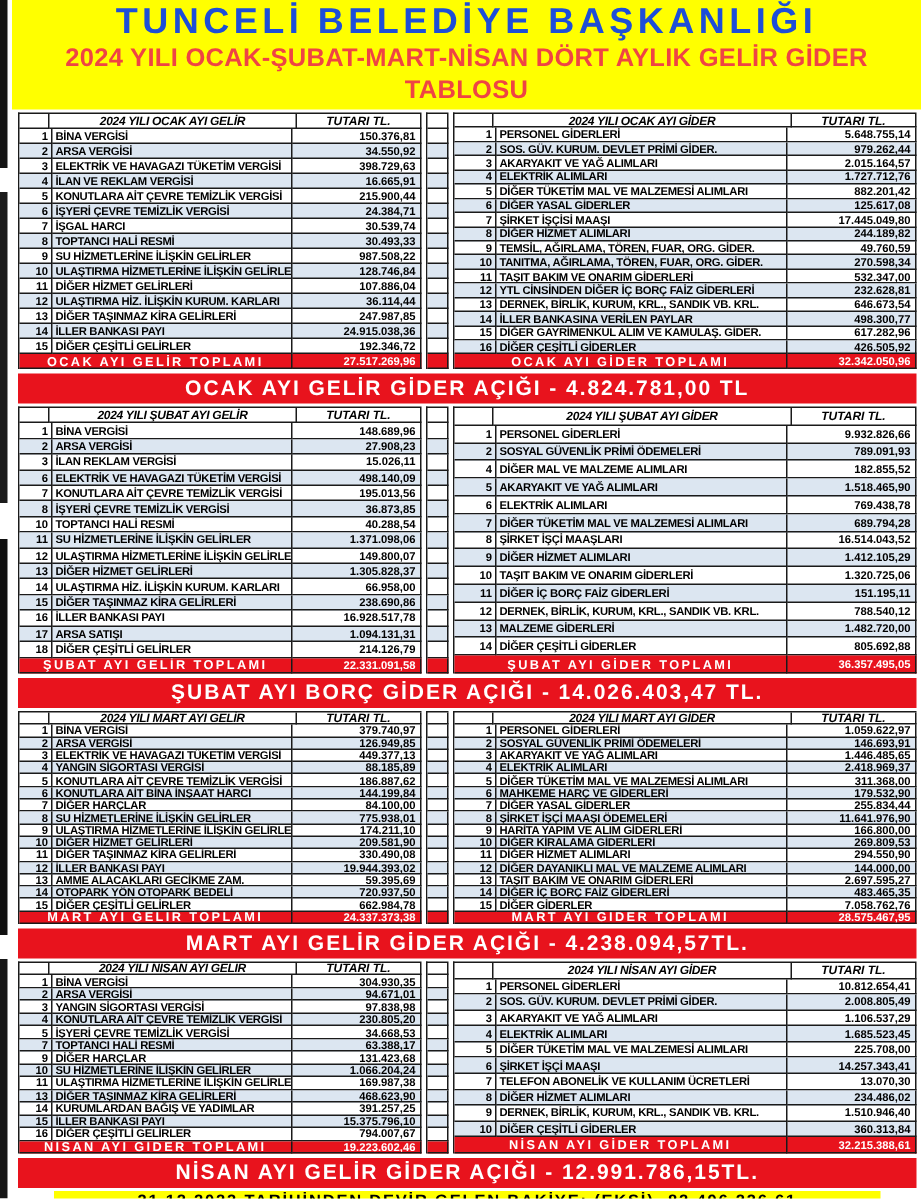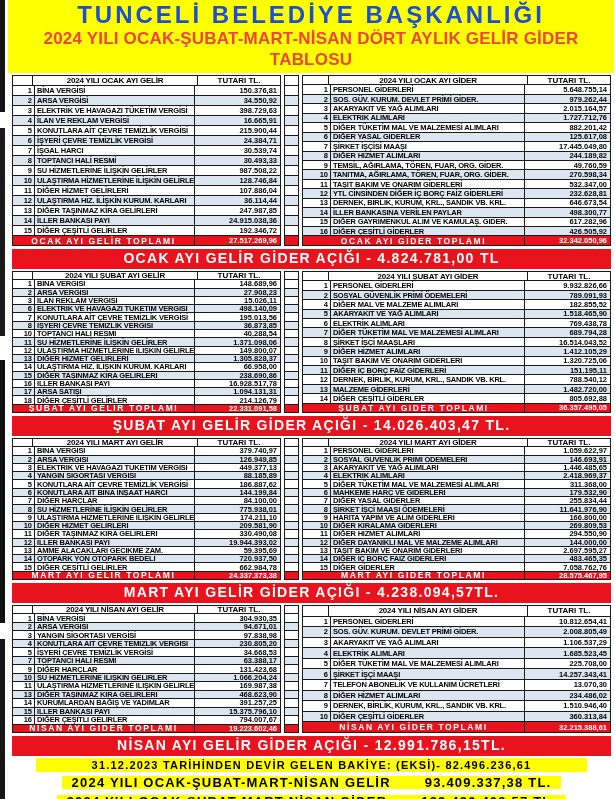--- a/index.html
+++ b/index.html
@@ -22,21 +22,21 @@
   .table.gelir{width:268px;}
   .table.gider{flex:1;}
   .sepcol{width:14px;display:flex;flex-direction:column;border-top:1px solid #1a1a1a;border-left:1px solid #1a1a1a;margin:0 3px;}
   .sepcol .scell{flex:1;border-right:1px solid #1a1a1a;border-bottom:1px solid #1a1a1a;}
   .trow{flex:1;display:flex;min-height:0;}
   .c{border-right:1px solid #1a1a1a;border-bottom:1px solid #1a1a1a;display:flex;align-items:center;overflow:hidden;white-space:nowrap;}
   .num{width:19px;justify-content:flex-end;padding-right:2px;font-size:7.5px;font-weight:700;}
   .gider .num{width:25px;}
   .label{flex:1;padding-left:2px;font-size:7.5px;font-weight:700;letter-spacing:-0.2px;}
   .amt{width:82px;justify-content:flex-end;padding-right:3px;font-size:7.5px;font-weight:700;}
-  .thead .c{justify-content:center;padding:0;font-size:8px;font-weight:700;}
+  .thead .c{justify-content:center;padding:0;font-size:8px;font-weight:700;font-style:italic;}
   .odd{background:#dce6f1;}
   .trow.total{background:#e8131d;color:#fff;}
   .total .tlabel{flex:1;justify-content:center;font-size:8.5px;font-weight:800;letter-spacing:1.6px;}
   .total .amt{color:#fff;}
   .scell.total{background:#e8131d;}
   
   .banner{
     background:#e8131d;color:#fff;font-weight:800;text-align:center;
     margin:3px 4px 1px 6px;font-size:14px;letter-spacing:1.3px;line-height:15px;padding:2px 0 3px 0;
   }
@@ -260,21 +260,21 @@
             </div>
             <div class="trow total">
               <div class="c tlabel">OCAK AYI GİDER TOPLAMI</div>
               <div class="c amt">32.342.050,96</div>
             </div>
           </div>
         </div>
         <div class="banner">OCAK AYI GELİR GİDER AÇIĞI  - 4.824.781,00 TL</div>
       </section>
       <section class="month">
-        <div class="tables" style="height: 142px;">
+        <div class="tables" style="height: 178px;">
           <div class="table gelir">
             <div class="trow thead">
               <div class="c num"></div>
               <div class="c label">2024 YILI ŞUBAT AYI GELİR</div>
               <div class="c amt">TUTARI TL.</div>
             </div>
             <div class="trow">
               <div class="c num">1</div>
               <div class="c label">BİNA VERGİSİ</div>
               <div class="c amt">148.689,96</div>
@@ -443,21 +443,21 @@
               <div class="c num">14</div>
               <div class="c label">DİĞER ÇEŞİTLİ GİDERLER</div>
               <div class="c amt">805.692,88</div>
             </div>
             <div class="trow total">
               <div class="c tlabel">ŞUBAT AYI GİDER TOPLAMI</div>
               <div class="c amt">36.357.495,05</div>
             </div>
           </div>
         </div>
-        <div class="banner">ŞUBAT AYI GELİR GİDER AÇIĞI  - 14.026.403,47 TL.</div>
+        <div class="banner">ŞUBAT AYI BORÇ GİDER AÇIĞI  - 14.026.403,47 TL.</div>
       </section>
       <section class="month">
         <div class="tables" style="height: 142px;">
           <div class="table gelir">
             <div class="trow thead">
               <div class="c num"></div>
               <div class="c label">2024 YILI MART AYI GELİR</div>
               <div class="c amt">TUTARI TL.</div>
             </div>
             <div class="trow">

